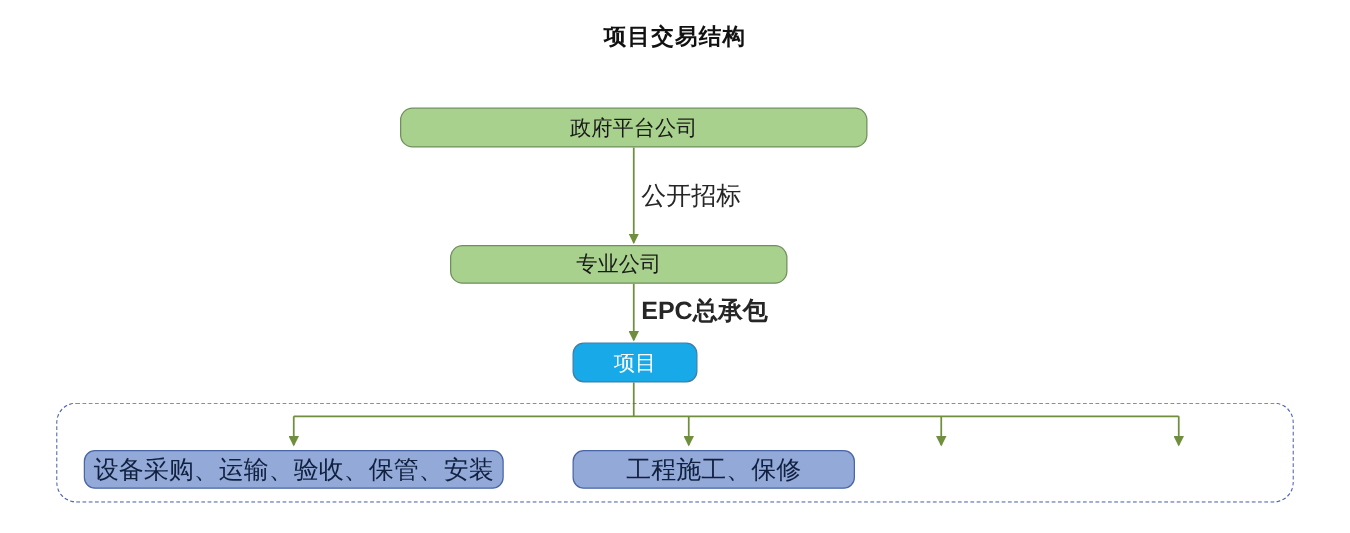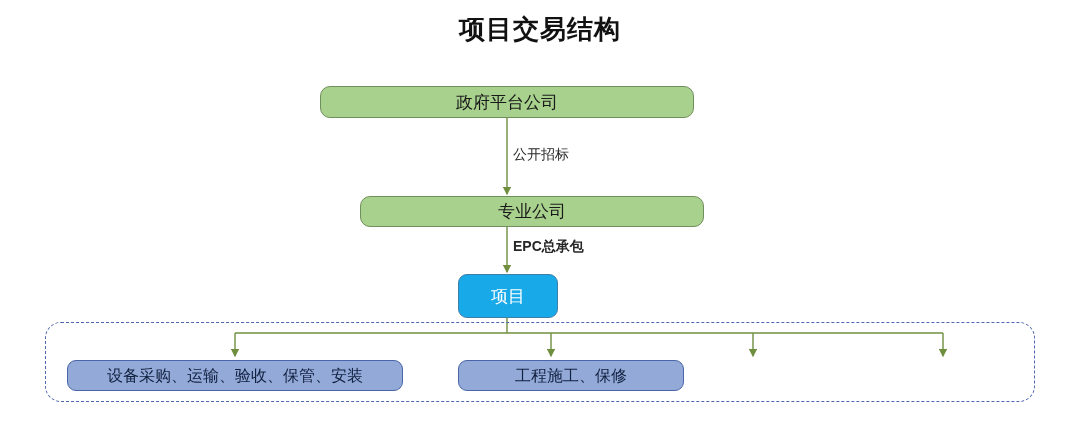--- a/index.html
+++ b/index.html
@@ -21,21 +21,21 @@
     background: #ffffff;
   }
 
   
   .title {
     position: absolute;
     left: 0;
     top: 14px;
     width: 1080px;
     text-align: center;
-    font-size: 26px;
+    font-size: 18px;
     font-weight: bold;
     color: #111111;
     letter-spacing: 1px;
     line-height: 30px;
   }
 
   
   #wires {
     position: absolute;
     left: 0;
@@ -70,37 +70,37 @@
     border: 1px solid #3f7fa8;
     color: #ffffff;
     border-radius: 9px;
   }
 
   .node-periwinkle {
     background: #93a9d8;
     border: 1px solid #4a66a8;
     color: #10203e;
     border-radius: 9px;
-    font-size: 16px;
+    font-size: 20px;
   }
 
   
   #node-gov      { left: 320px; top: 86px;  width: 374px; height: 32px; }
-  #node-pro      { left: 360px; top: 196px; width: 344px; height: 31px; }
-  #node-project  { left: 458px; top: 274px; width: 100px; height: 44px; }
+  #node-pro      { left: 360px; top: 196px; width: 270px; height: 31px; }
+  #node-project  { left: 458px; top: 274px; width: 100px; height: 32px; }
 
   #node-task-0   { left: 67px;  top: 360px; width: 336px; height: 31px; }
   #node-task-1   { left: 458px; top: 360px; width: 226px; height: 31px; }
   #node-task-2   { left: 694px; top: 360px; width: 119px; height: 31px; }
   #node-task-3   { left: 864px; top: 360px; width: 157px; height: 31px; }
 
   
   .edge-label {
     position: absolute;
-    font-size: 14px;
+    font-size: 20px;
     color: #262626;
     line-height: 1;
     white-space: nowrap;
   }
 
   
   .group-frame {
     position: absolute;
     left: 45px;
     top: 322px;

